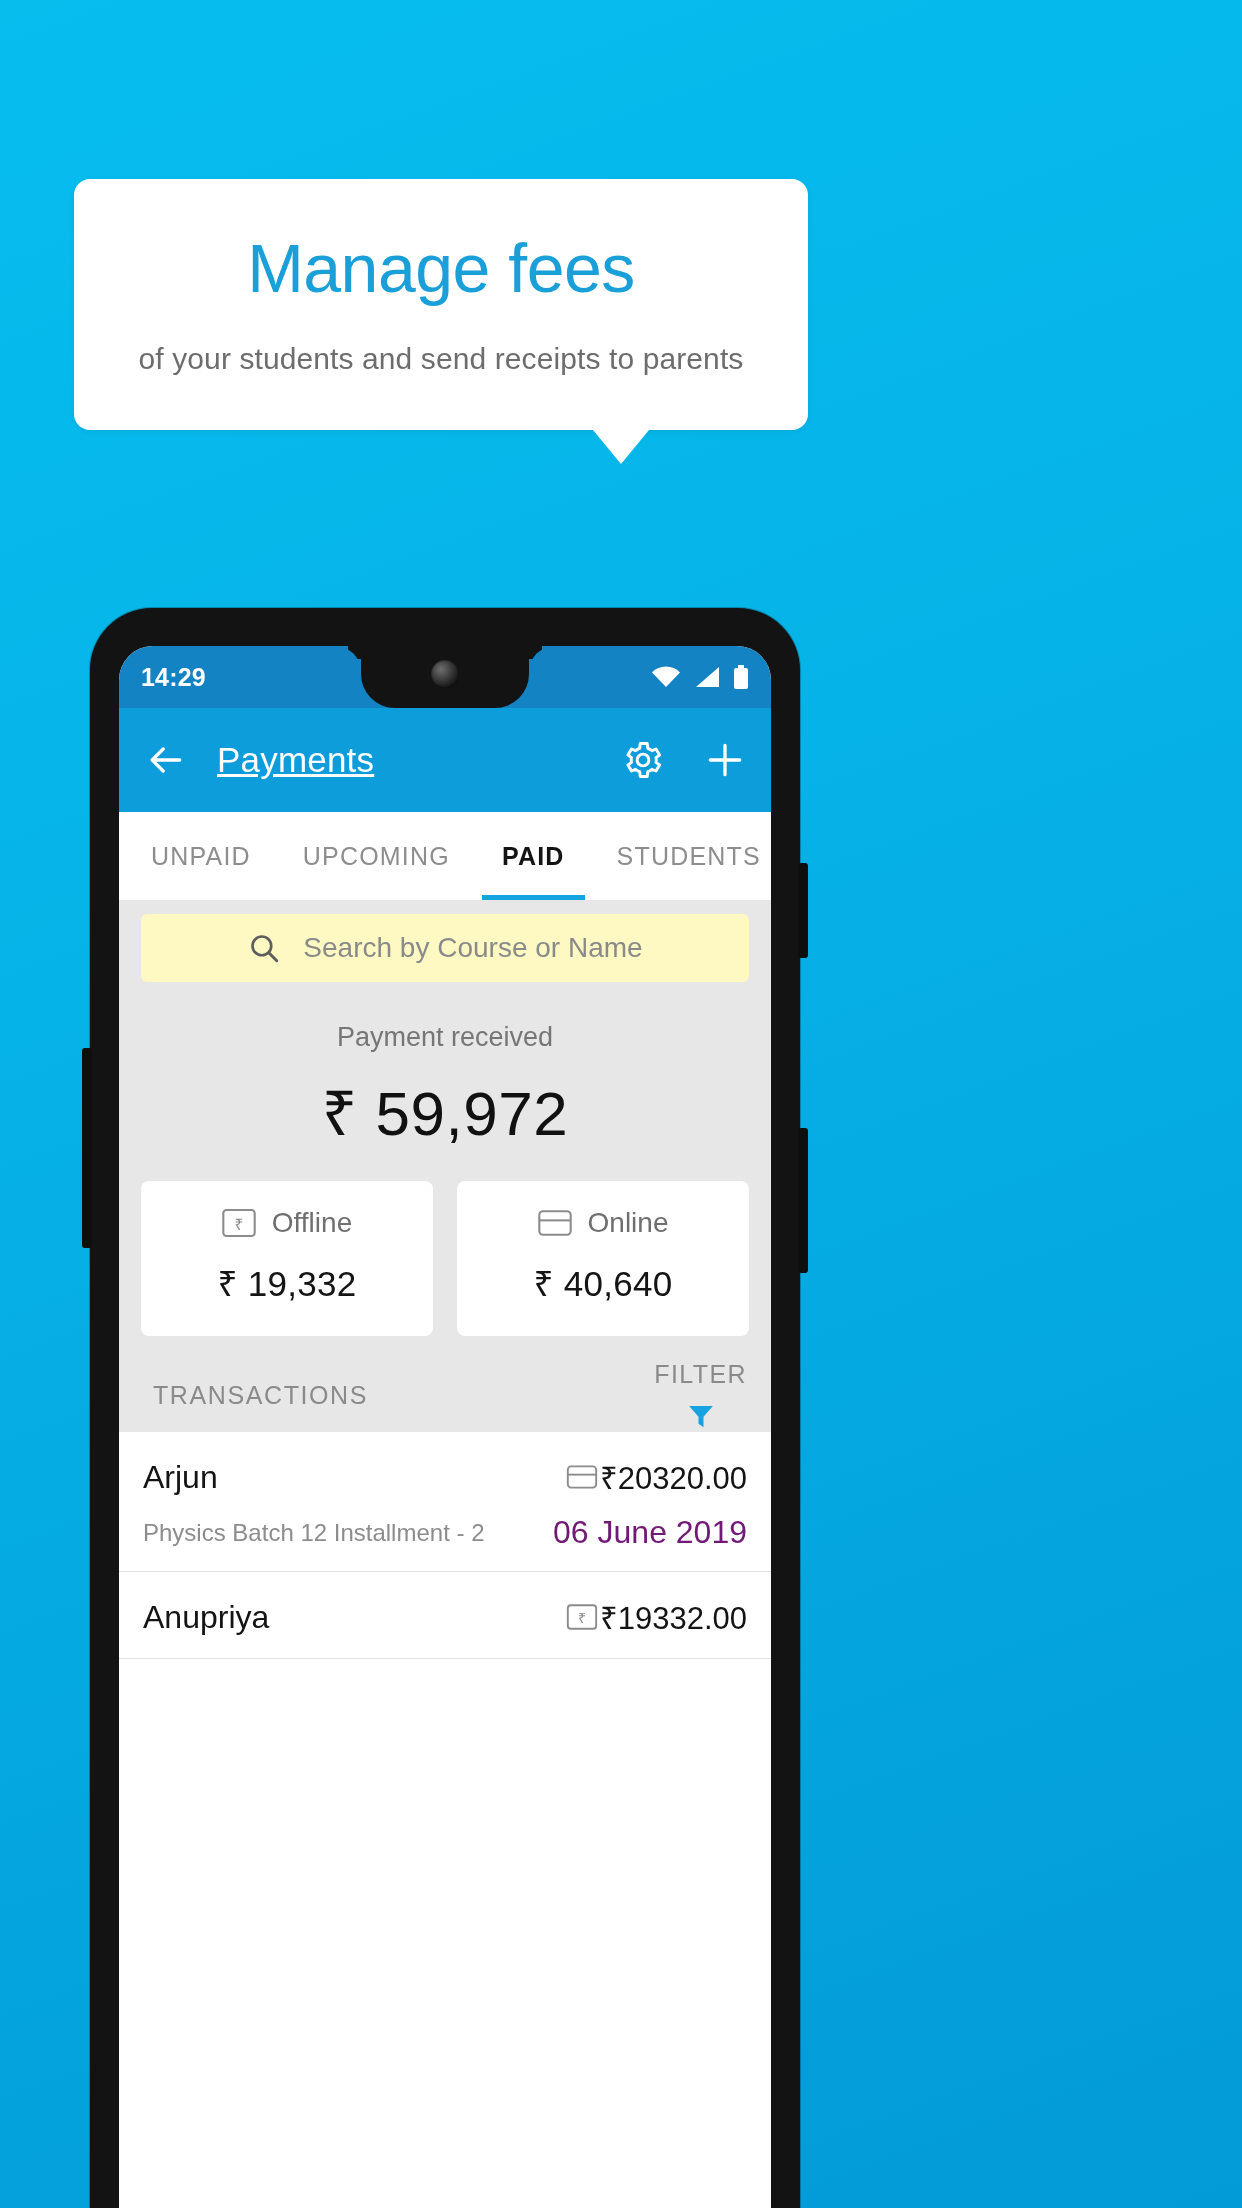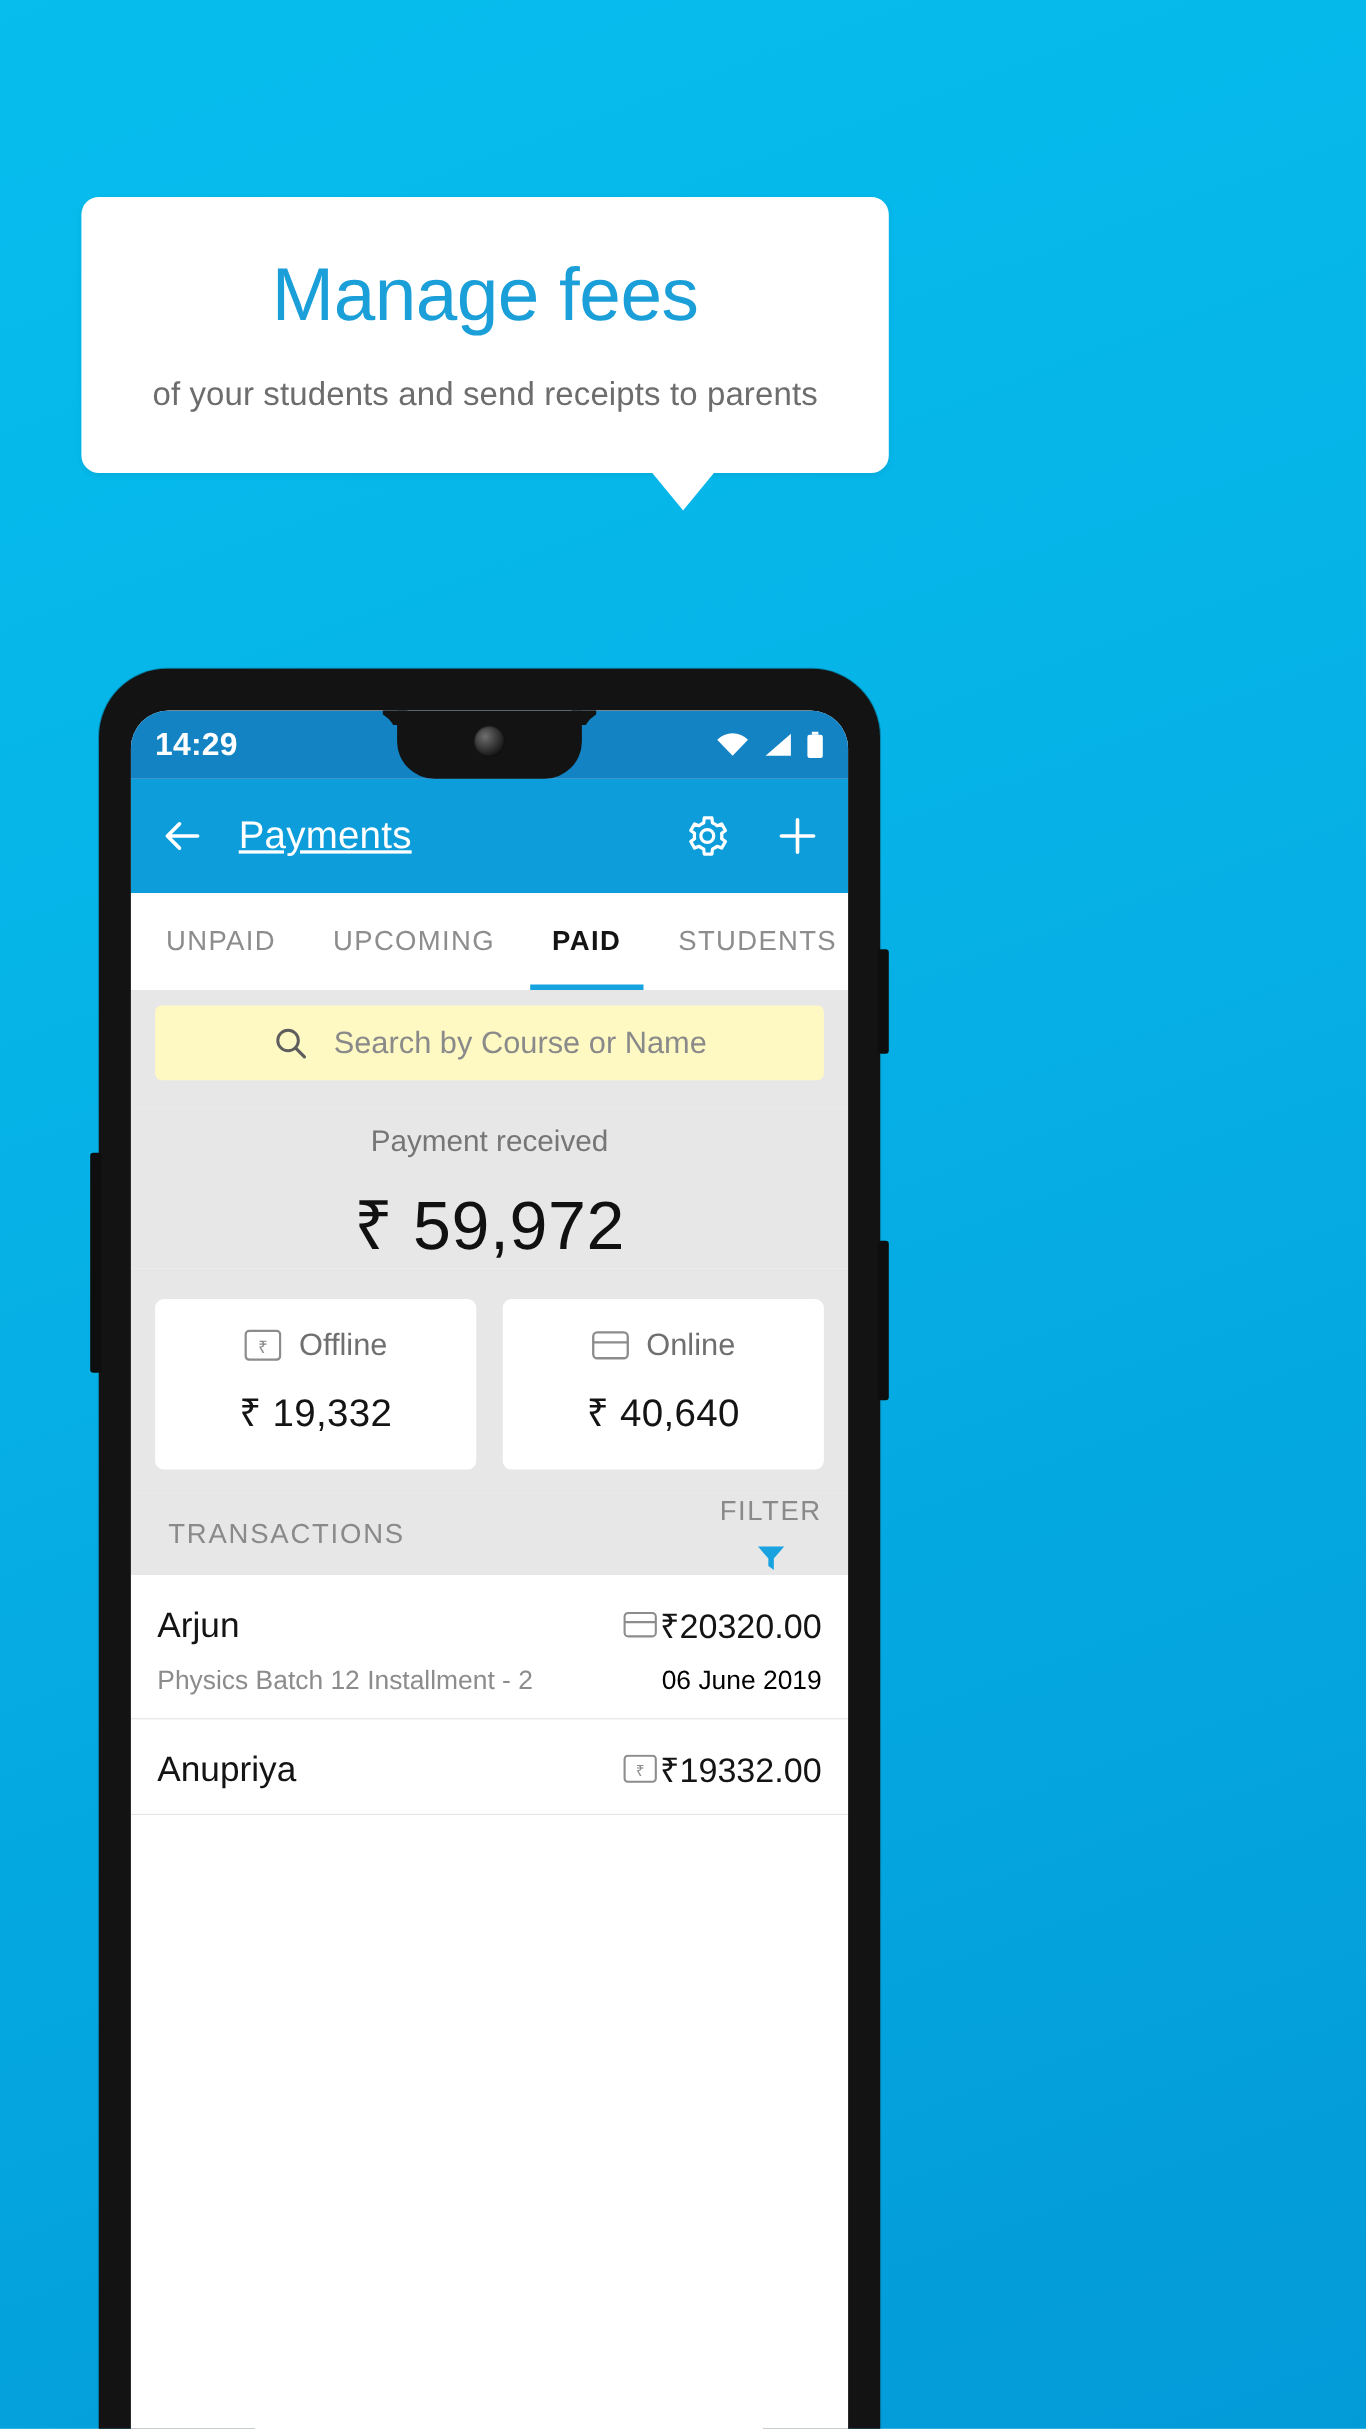--- a/index.html
+++ b/index.html
@@ -104,21 +104,21 @@
   #statusbar {
     position:relative;
     height:62px;
     background:#1383c4;
     display:flex;
     align-items:center;
     padding:0 22px;
     color:#ffffff;
     z-index:5;
   }
-  #clock { font-size:29px; font-weight:700; letter-spacing:0.2px; }
+  #clock { font-size:25px; font-weight:700; letter-spacing:0.2px; }
   #status-icons { margin-left:auto; display:flex; align-items:center; gap:13px; }
   .sb-ico { display:block; }
 
   
   #appbar {
     height:104px;
     background:#0d9ddb;
     display:flex;
     align-items:center;
     padding:0 24px;
@@ -185,21 +185,21 @@
 
   
   #tx-list { background:#fff; }
   .tx-row { padding:24px 24px 20px 24px; border-bottom:1px solid #e3e3e3; }
   .tx-line1 { display:flex; align-items:center; }
   .tx-name { font-size:32px; color:#141414; }
   .tx-right { margin-left:auto; display:flex; align-items:center; gap:2px; }
   .tx-amount { font-size:31px; color:#141414; }
   .tx-line2 { display:flex; align-items:center; margin-top:16px; }
   .tx-desc { font-size:24px; color:#8c8c8c; }
-  .tx-date { margin-left:auto; font-size:24px; color:#000000; }
+  .tx-date { margin-left:auto; font-size:32px; color:#701a75; }
 </style>
 </head>
 <body>
 
 <div id="callout">
   <div id="callout-title">Manage fees</div>
   <div id="callout-sub">of your students and send receipts to parents</div>
 </div>
 <div id="callout-tail"></div>
 

